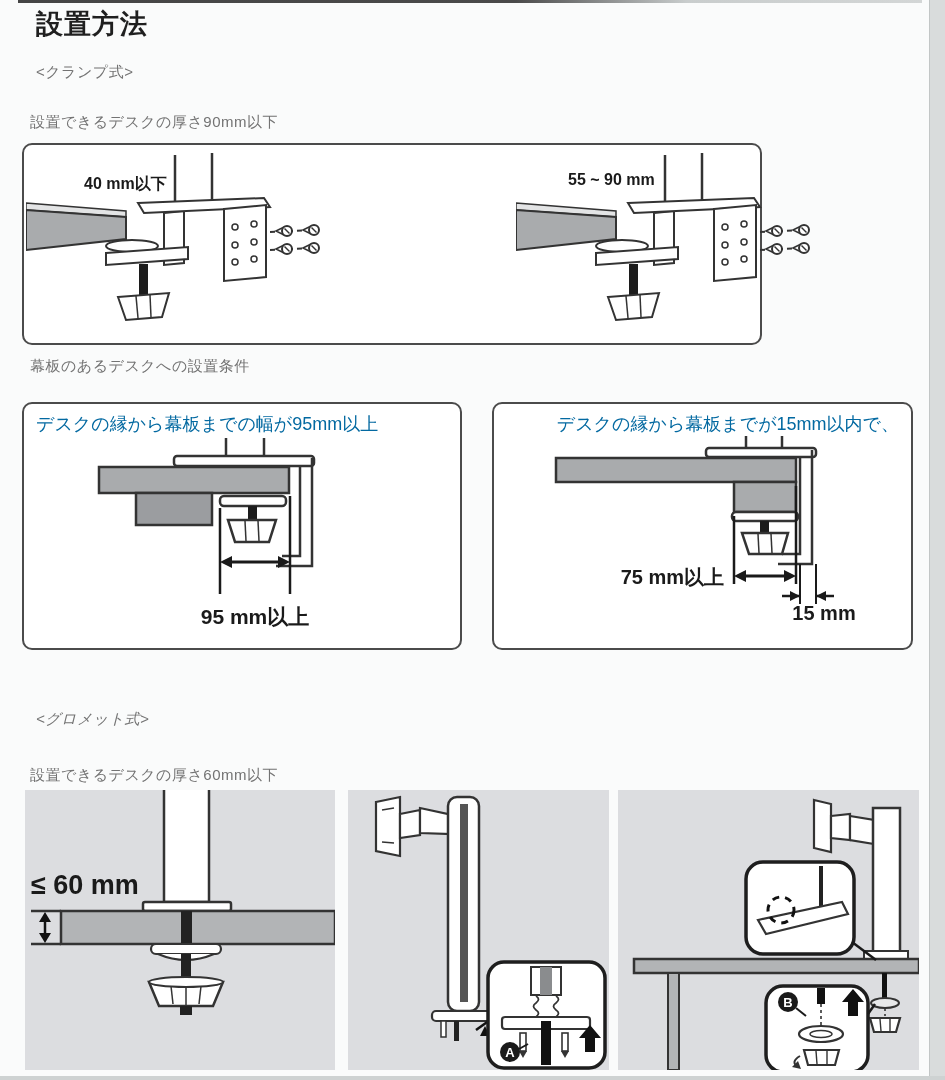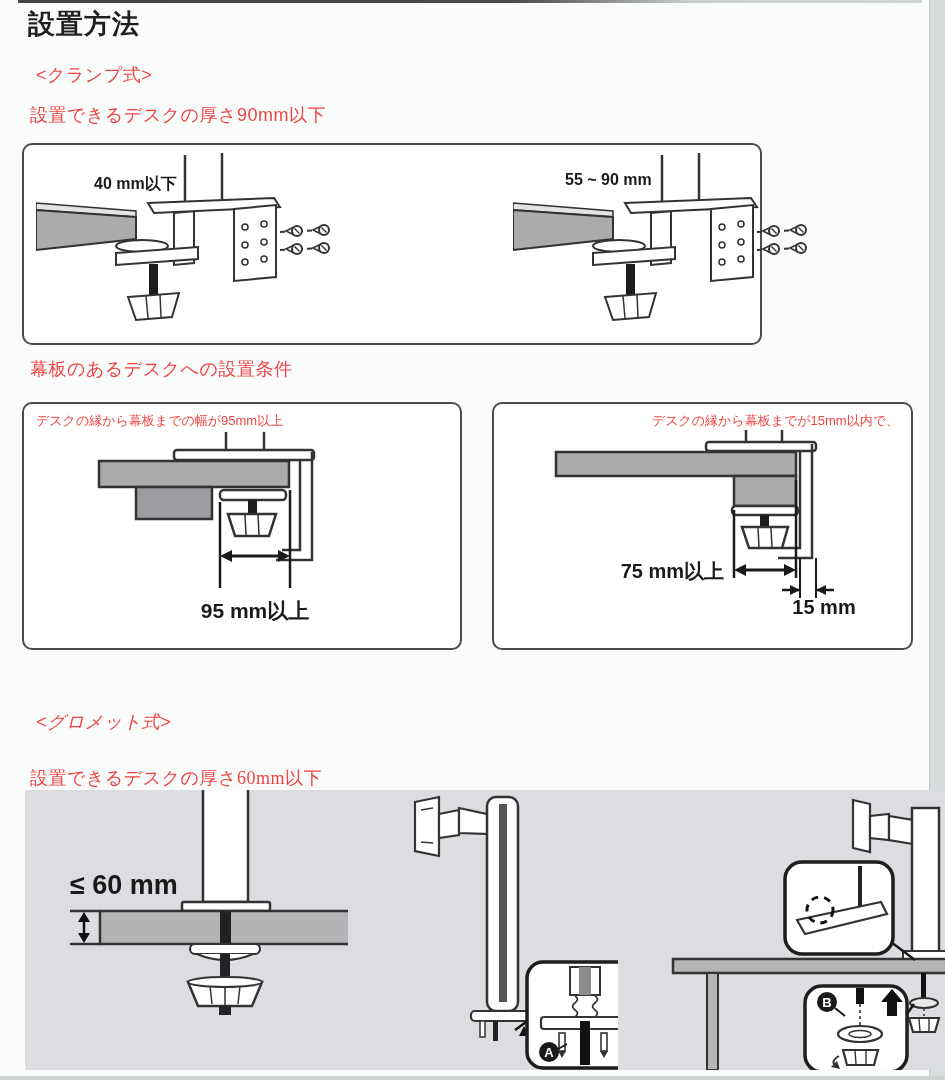--- a/index.html
+++ b/index.html
@@ -9,36 +9,36 @@
     font-family:"Liberation Sans","DejaVu Sans",sans-serif;
     color:#2b2b2b;
   }
   .abs{position:absolute;}
   
   .top-edge{left:18px;top:0;width:904px;height:3px;
     background:linear-gradient(to right,#454545 0%,#4a4a4a 55%,#c9cdcd 74%,#d3d6d6 100%);}
   .right-strip{right:0;top:0;width:15px;height:1080px;background:#d9dcdc;border-left:1px solid #c2c6c6;}
   .bottom-strip{left:0;top:1076px;width:945px;height:4px;background:#ced2d2;}
   
-  .page-title{left:28px;top:6px;font-size:27px;font-weight:bold;color:#1f1f1f;letter-spacing:1px;}
-  .h-sub{font-size:18px;color:#ef4444;letter-spacing:0.5px;}
+  .page-title{left:36px;top:6px;font-size:27px;font-weight:bold;color:#1f1f1f;letter-spacing:1px;}
+  .h-sub{font-size:15px;color:#737373;letter-spacing:0.5px;}
   .clamp-head{left:36px;top:63px;}
-  .clamp-desc{left:30px;top:103px;}
+  .clamp-desc{left:30px;top:113px;}
   .makuita-head{left:30px;top:357px;font-family:Liberation Mono, monospace;}
   .grommet-head{left:36px;top:710px;font-style:italic;}
-  .grommet-desc{left:30px;top:766px;font-family:Liberation Serif, serif;}
+  .grommet-desc{left:30px;top:766px;}
   
   .obox{border:2px solid #4b4b4b;border-radius:10px;background:#fff;box-sizing:border-box;}
-  .clamp-box{left:22px;top:143px;width:740px;height:202px;display:flex;align-items:stretch;justify-content:space-between;padding:0 12px;}
+  .clamp-box{left:22px;top:143px;width:740px;height:202px;display:flex;align-items:stretch;justify-content:space-between;padding:0 2px;}
   .clamp-cell{width:33%;height:100%;}
   .cond-left{left:22px;top:402px;width:440px;height:248px;}
   .cond-right{left:492px;top:402px;width:421px;height:248px;text-align:right;}
-  .cond-text{padding:9px 12px 0 12px;font-size:13px;line-height:1.28;color:#ef4444;}
-  
-  .gpanel{top:790px;height:280px;background:#dcdde0;padding-left:39px;}
+  .cond-text{padding:9px 12px 0 12px;font-size:18px;line-height:1.28;color:#0369a1;}
+  
+  .gpanel{top:790px;height:280px;background:#dcdde0;}
   .gp1{left:25px;width:310px;}
   .gp2{left:348px;width:261px;}
   .gp3{left:618px;width:301px;}
   svg{display:block;}
   svg text{font-family:"Liberation Sans","DejaVu Sans",sans-serif;}
   .dim-label{font-weight:bold;fill:#1a1a1a;}
 </style>
 </head>
 <body>
 

